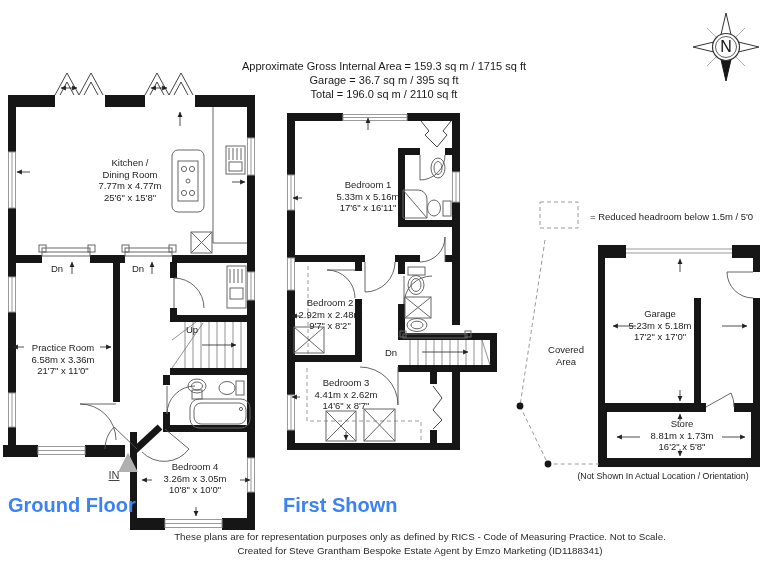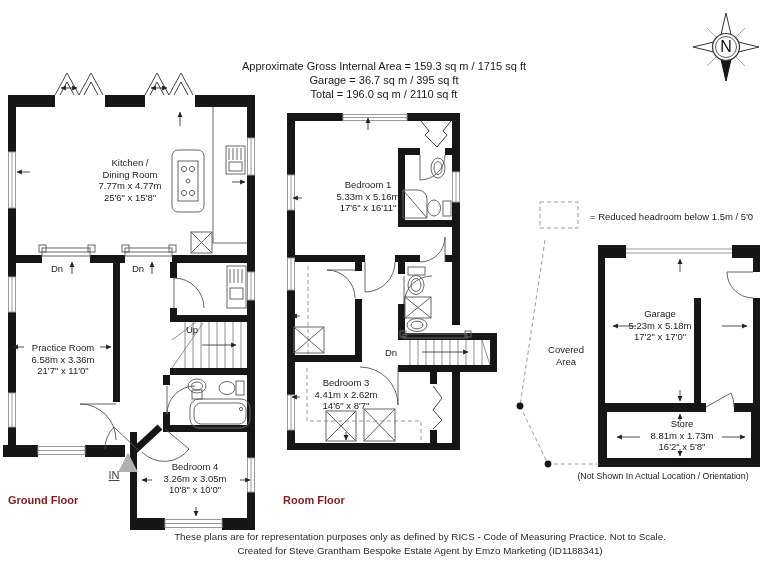--- a/index.html
+++ b/index.html
@@ -11,21 +11,21 @@
   .door{fill:none;stroke:#555;stroke-width:0.9;}
   .win{fill:#fff;stroke:#999;stroke-width:1;}
   .winl{stroke:#999;stroke-width:1;fill:none;}
   .dash{fill:none;stroke:#9a9a9a;stroke-width:1;stroke-dasharray:4 3;}
   .dim{stroke:#222;stroke-width:0.8;fill:none;}
   .tread{stroke:#777;stroke-width:0.8;fill:none;}
   .zig{fill:none;stroke:#444;stroke-width:1;}
   .lbl{position:absolute;font-size:9.5px;line-height:11.5px;text-align:center;white-space:nowrap;color:#1c1c1c;}
   .lbl div{white-space:nowrap;}
   .hdr{position:absolute;left:0;top:23px;width:768px;text-align:center;font-size:11px;line-height:14px;color:#1a1a1a;margin-top:36px;}
-  .title{position:absolute;font-size:11px;font-weight:bold;color:#7f1d1d;white-space:nowrap;}
+  .title{position:absolute;font-size:20px;font-weight:bold;color:#3b82f6;white-space:nowrap;}
   .small{font-size:8.8px;}
   .foot{position:absolute;left:0;width:768px;text-align:center;font-size:9.8px;color:#2a2a2a;padding-left:36px;}
   .nletter{position:absolute;left:716px;top:38px;width:20px;text-align:center;font-size:16px;color:#111;}
   .inlbl{font-size:11px;color:#444;}
 </style>
 </head>
 <body>
 
 <div class="canvas">
 
@@ -399,30 +399,35 @@
 </div>
 
 <div class="title" style="left:8px;top:494px;">Ground Floor</div>
 
 <div class="lbl" style="left:300px;top:179px;width:136px;">
   <div>Bedroom 1</div>
   <div>5.33m x 5.16m</div>
   <div>17'6" x 16'11"</div>
 </div>
 
+<div class="lbl" style="left:286px;top:297px;width:88px;">
+  <div>Bedroom 2</div>
+  <div>2.92m x 2.48m</div>
+  <div>9'7" x 8'2"</div>
+</div>
 
 <div class="lbl" style="left:289px;top:377px;width:114px;text-align:center;">
   <div>Bedroom 3</div>
   <div>4.41m x 2.62m</div>
   <div>14'6" x 8'7"</div>
 </div>
 
 <div class="lbl" style="left:379px;top:347px;width:24px;">Dn</div>
 
-<div class="title" style="left:283px;top:494px;">Room Floor</div>
+<div class="title" style="left:283px;top:494px;">First Shown</div>
 
 <div class="lbl" style="left:590px;top:211px;width:180px;text-align:left;">= Reduced headroom below 1.5m / 5'0</div>
 
 <div class="lbl" style="left:530px;top:344px;width:72px;">
   <div>Covered</div>
   <div>Area</div>
 </div>
 
 <div class="lbl" style="left:604px;top:308px;width:112px;">
   <div>Garage</div>

